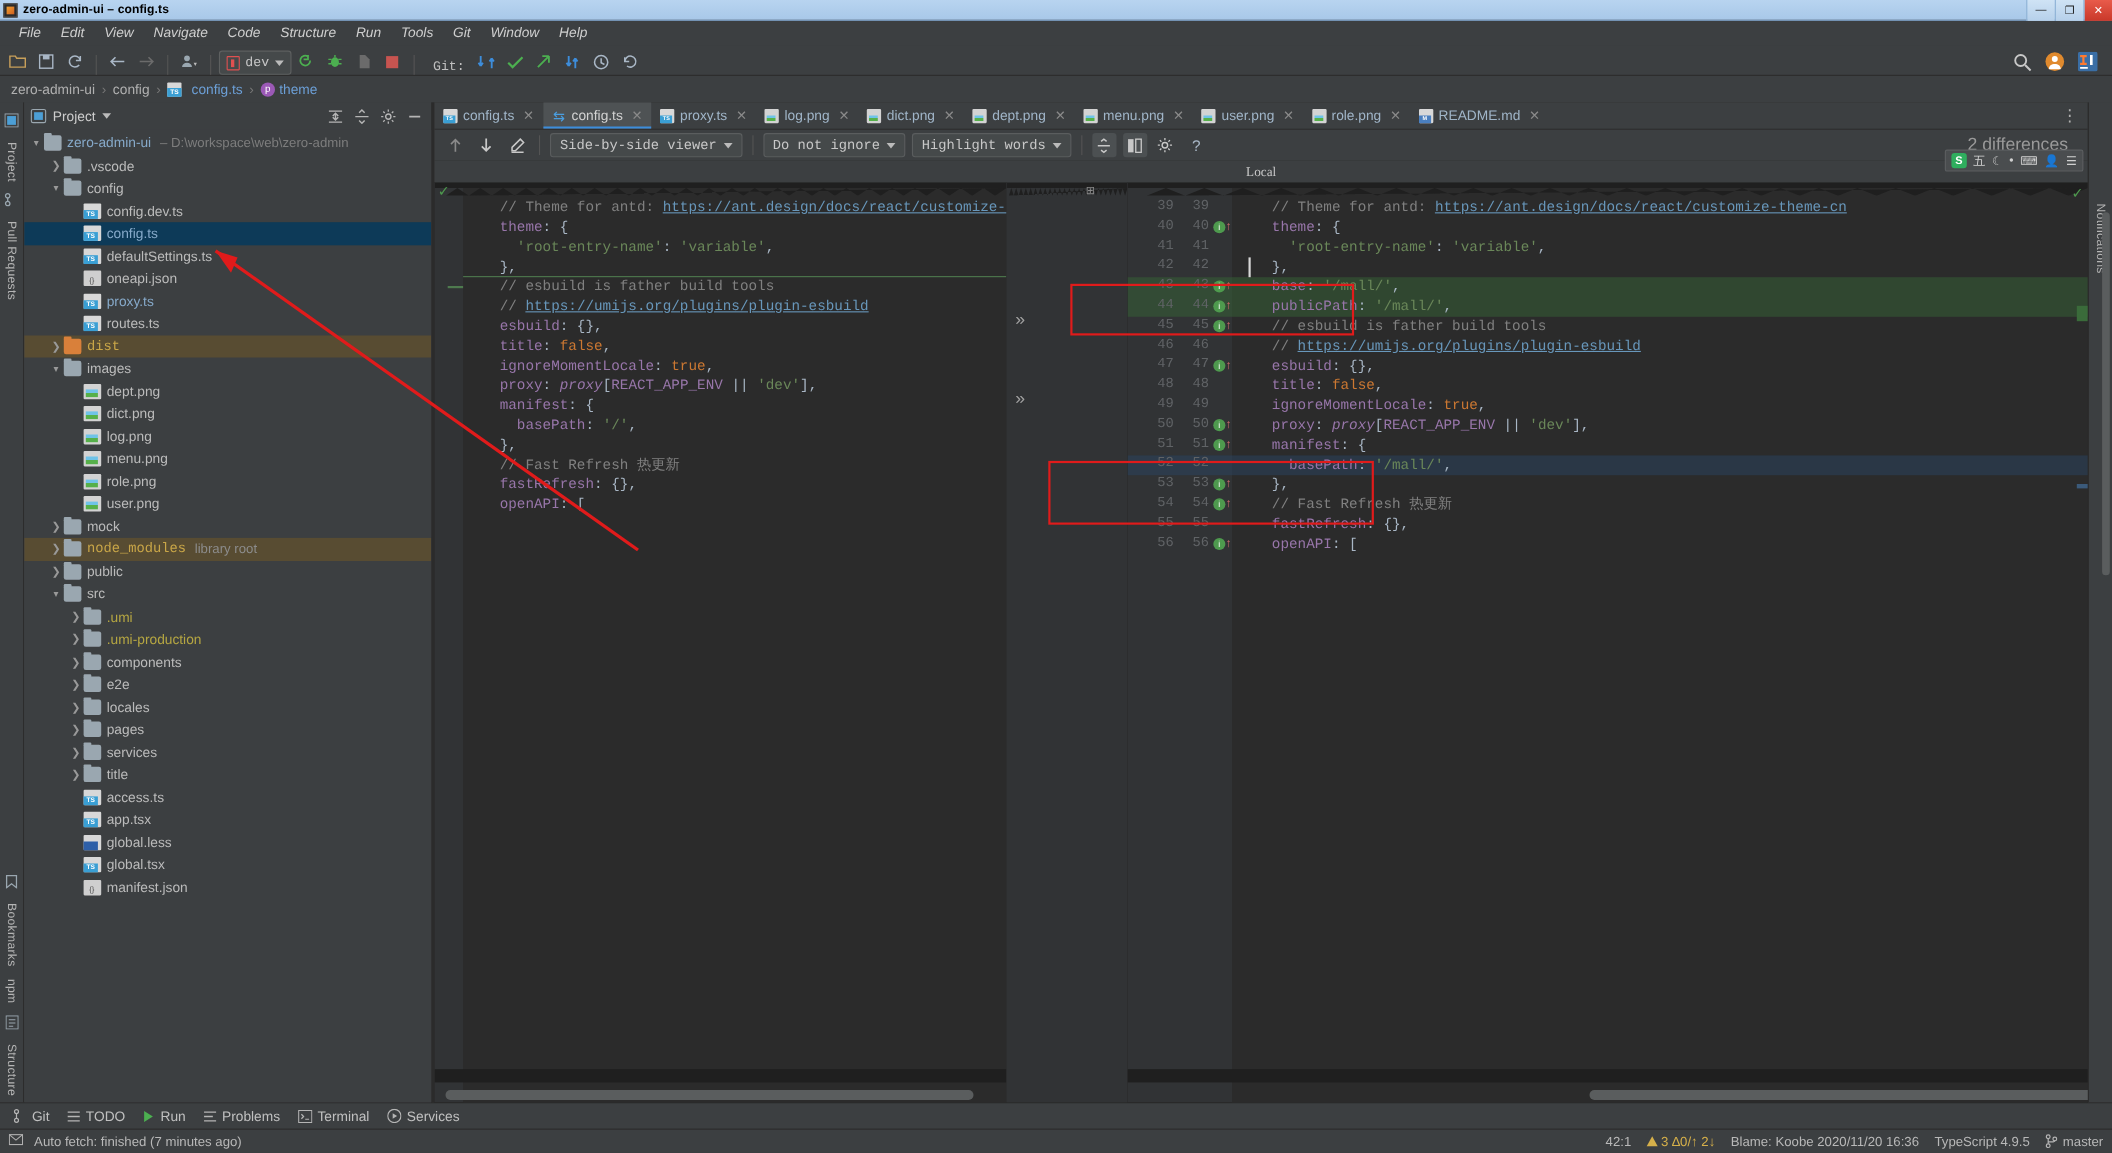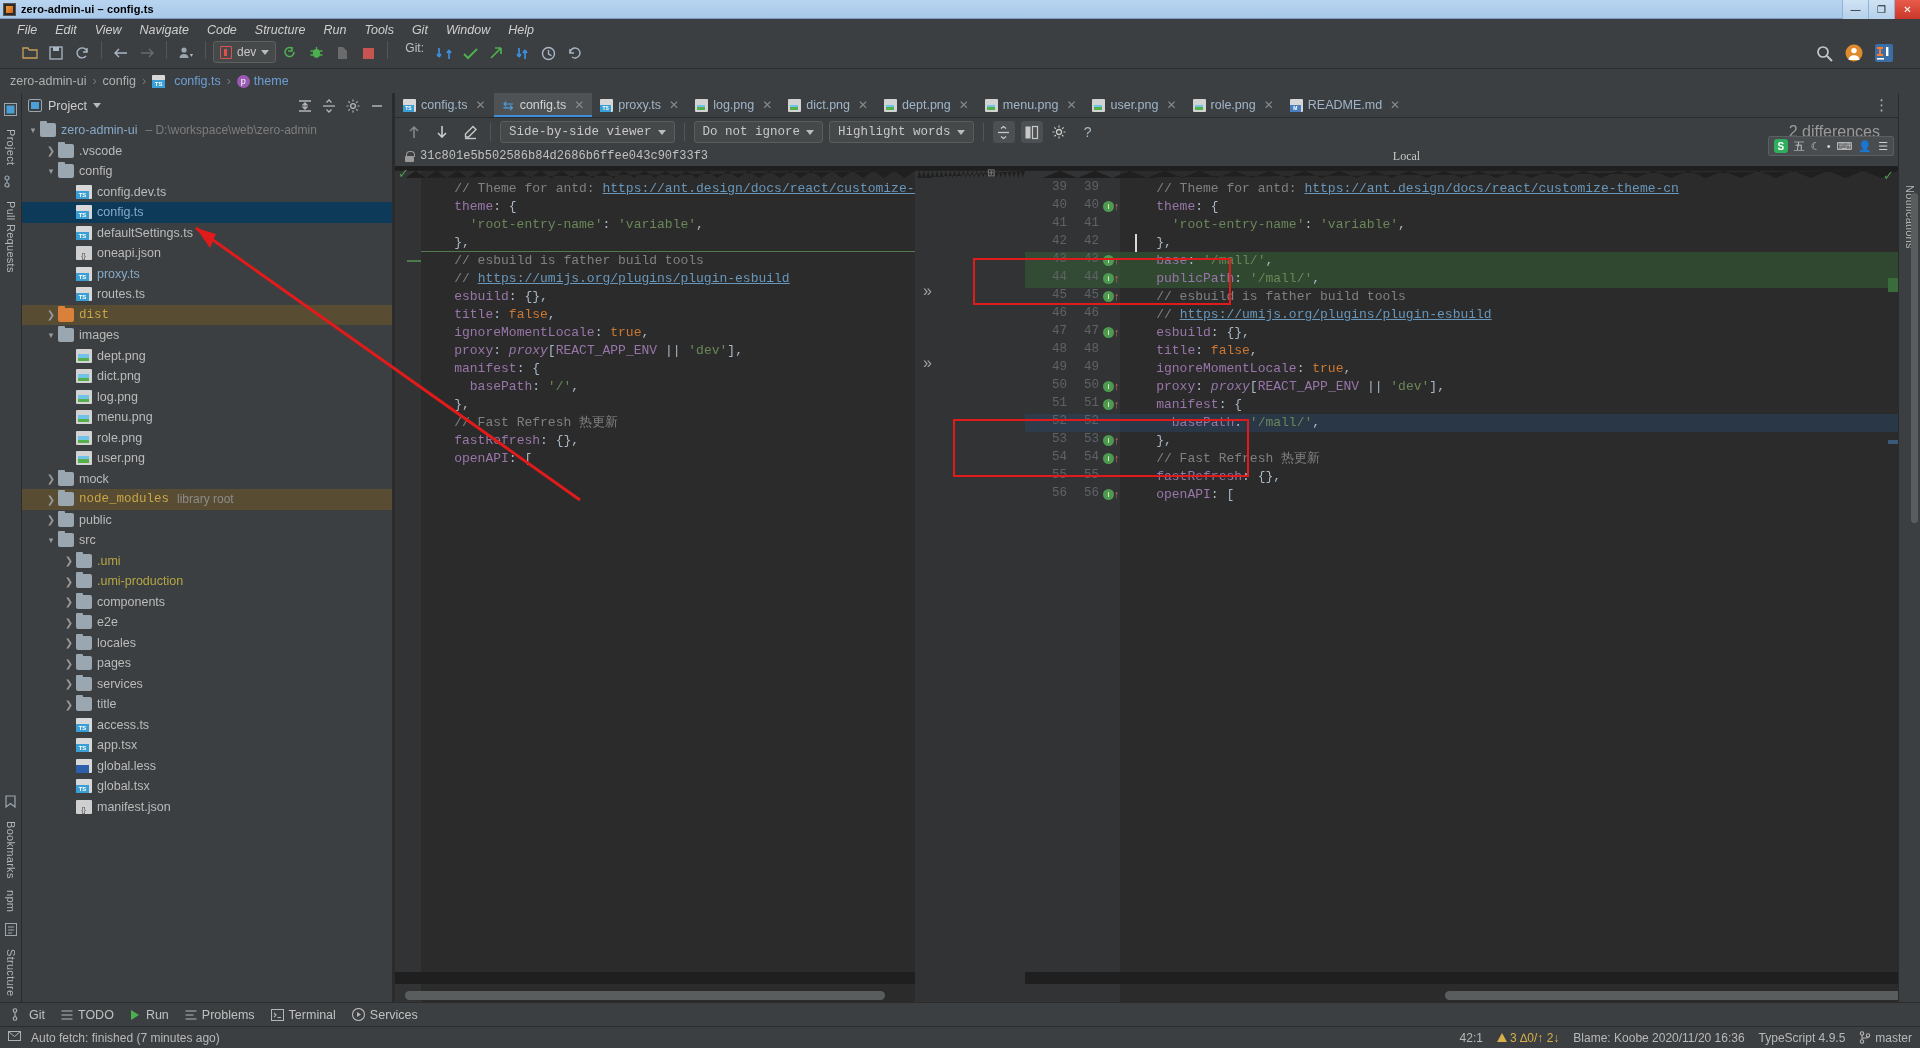--- a/index.html
+++ b/index.html
@@ -38,22 +38,22 @@
 
   
   .menubar {
     height: 22px; background: #3c3f41; display: flex; align-items: center;
     padding-left: 8px; font-size: 12.5px; color: #cfcfcf; flex: none; font-style: italic;
   }
   .menubar .mi { padding: 2px 9px; cursor: default; }
 
   
   .toolbar {
-    height: 28px; background: #3c3f41; display: flex; align-items: flex-start;
-    padding: 0 18px; gap: 2px; flex: none; border-bottom: 1px solid #2b2b2b;
+    height: 28px; background: #3c3f41; display: flex; align-items: flex-end;
+    padding: 0 4px; gap: 2px; flex: none; border-bottom: 1px solid #2b2b2b; font-family: Liberation Mono, monospace;
   }
   .tb-btn {
     width: 24px; height: 24px; display: flex; align-items: center; justify-content: center;
     border-radius: 3px; font-size: 14px; color: #a9b7c6;
   }
   .tb-sep { width: 1px; height: 18px; background: #555; margin: 0 5px; }
   .run-config {
     display: flex; align-items: center; gap: 5px; height: 22px;
     border: 1px solid #5e6060; border-radius: 3px; padding: 0 6px;
     background: #45494a; font-size: 12px; color: #c8c8c8;
@@ -860,24 +860,20 @@
           <svg width="15" height="15" viewBox="0 0 15 15">
               <circle cx="7" cy="7" r="2.5" fill="none" stroke="#c8c8c8" stroke-width="1.3"></circle>
               <path d="M7 0.5v2M7 11.5v2M0.5 7h2M11.5 7h2M2.4 2.4l1.4 1.4M10 10l1.4 1.4M11.6 2.4l-1.4 1.4M3.8 10l-1.4 1.4" stroke="#c8c8c8" stroke-width="1.2"></path>
             </svg>
         </div>
         <div class="dt-icon">?</div>
         <div class="diff-count">2 differences</div>
       </div>
 
       <div class="diff-heads">
-        <div class="diff-head-l">
-          <span class="lock-ico"></span>
-          <span>31c801e5b502586b84d2686b6ffee043c90f33f3</span>
-        </div>
         <div class="diff-head-r">
           <span>Local</span>
         </div>
       </div>
 
       <div class="diff-body">
 
         <div class="pane pane-left">
           <div class="left-marks"></div>
           <div class="zig" style="top:0"></div>

